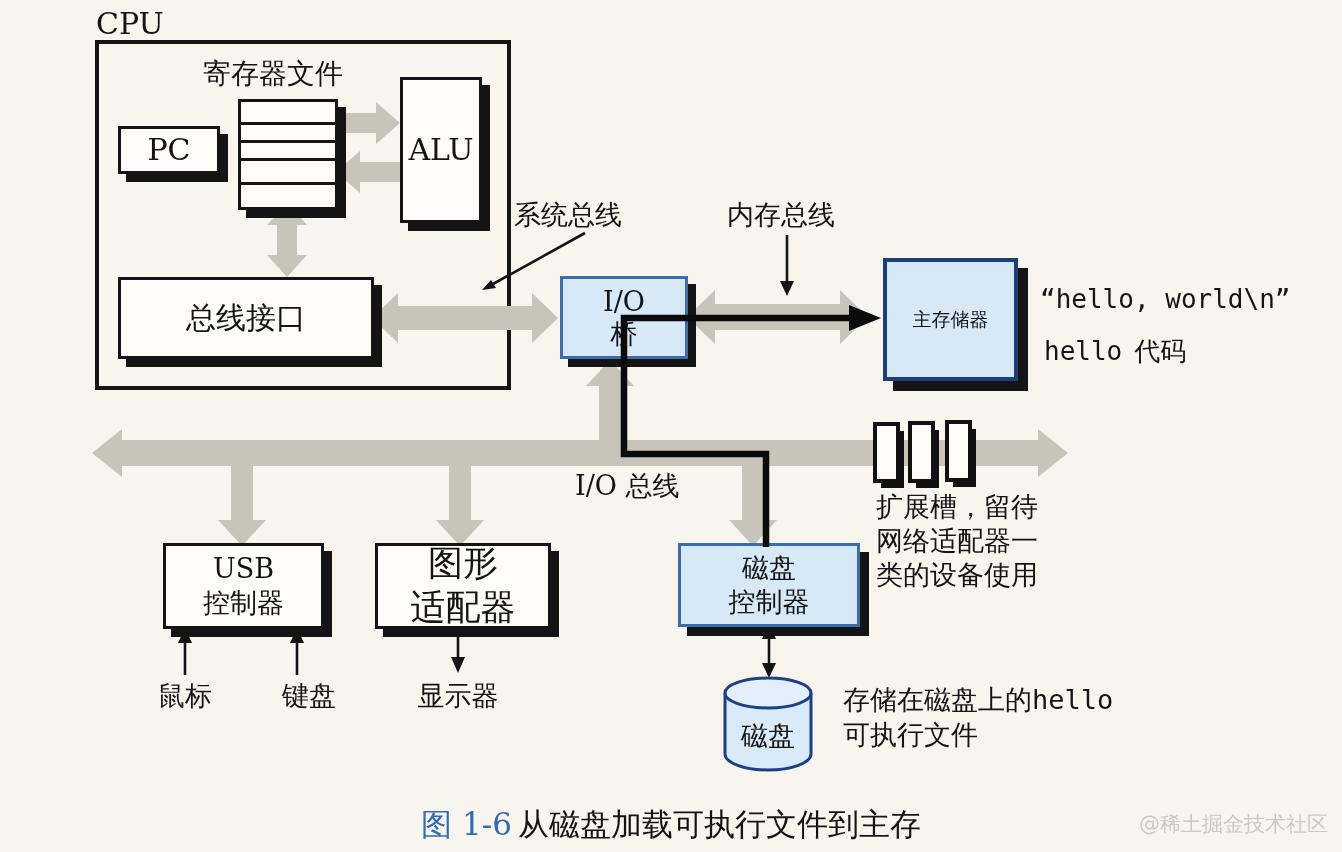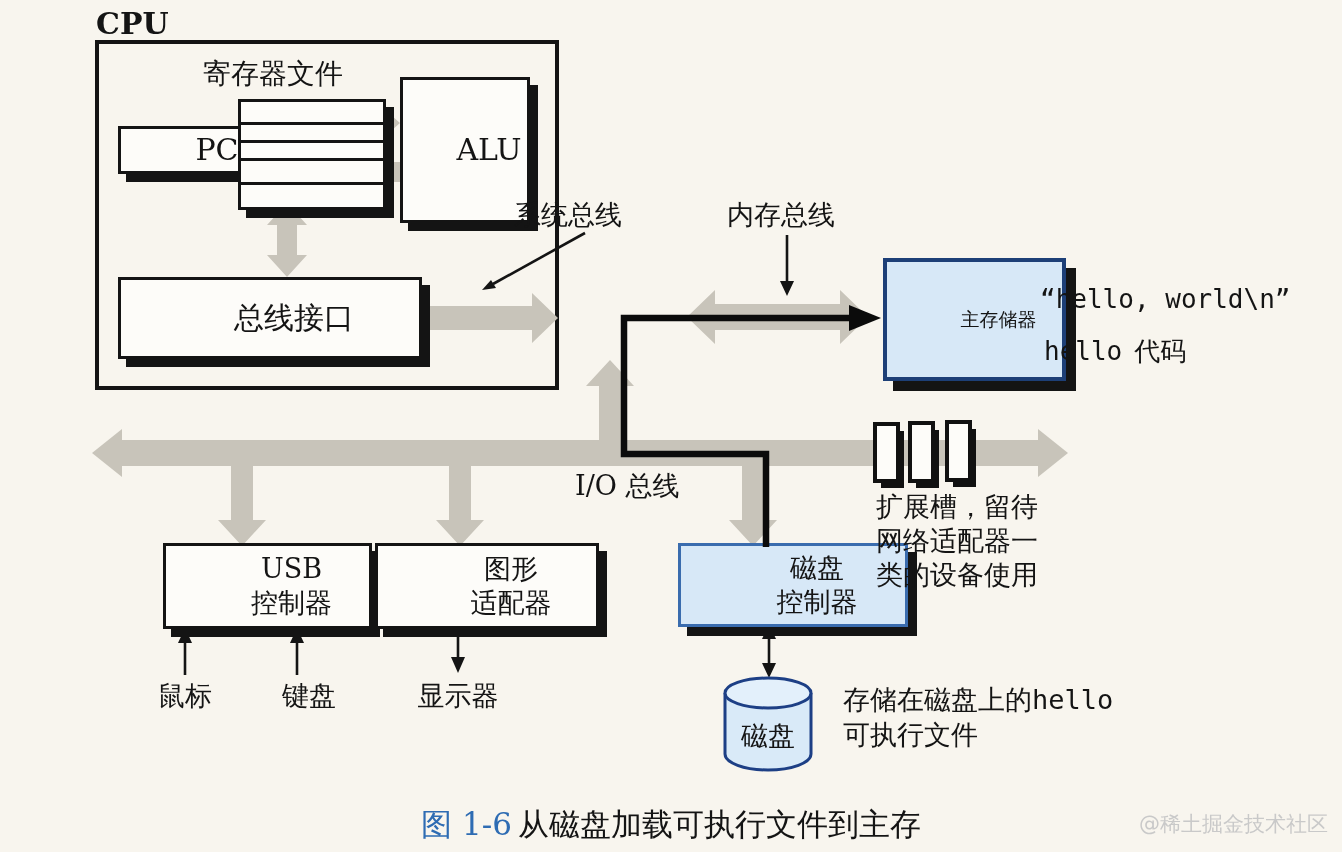--- a/index.html
+++ b/index.html
@@ -24,21 +24,21 @@
   #loadpath-layer{z-index:6;pointer-events:none;}
   .garrow{fill:var(--arrow-gray);}
   .thin{stroke:var(--ink);stroke-width:2.6;fill:none;}
   .head{fill:var(--ink);}
   .slot-shadow{fill:#111;}
   .slot{fill:#fdfcf9;stroke:#111;stroke-width:4;}
   .box{
     position:absolute;z-index:4;background:#fdfcf9;
     border:3px solid var(--ink);box-shadow:8px 8px 0 var(--ink);
     display:flex;flex-direction:column;align-items:center;justify-content:center;
-    text-align:center;line-height:1.15;padding-left:48px;
+    text-align:center;line-height:1.15;
   }
   .blue{background:var(--box-blue-fill);border-color:var(--blue-border);}
   .outline-only{background:transparent;border:4px solid var(--ink);box-shadow:none;z-index:1;}
   .lbl{position:absolute;z-index:5;white-space:nowrap;color:var(--ink);}
   .mono{font-family:"DejaVu Sans Mono","Liberation Mono",monospace;}
   .rf-line{position:absolute;left:0;right:0;height:3px;background:var(--ink);}
   .cap-row{position:absolute;z-index:5;left:0;right:0;top:804px;display:flex;justify-content:center;gap:6px;font-size:31px;}
   .cap-tag{color:var(--caption-blue);}
   .watermark{position:absolute;z-index:5;right:14px;top:810px;font-size:21px;color:var(--watermark-gray);font-family:"DejaVu Sans","Liberation Sans",sans-serif;}
 </style>
@@ -98,21 +98,21 @@
       <line class="thin" x1="458" y1="627" x2="458" y2="659"></line>
       <polygon class="head" points="451,657 465,657 458,673"></polygon>
     </g>
     <g>
       <line class="thin" x1="769" y1="637" x2="769" y2="665"></line>
       <polygon class="head" points="762,639 776,639 769,624"></polygon>
       <polygon class="head" points="762,663 776,663 769,678"></polygon>
     </g>
   </svg>
 
-  <div class="lbl" style="left:96px;top:6px;font-size:30px;font-weight:bold;">CPU</div>
+  <div class="lbl" style="left:96px;top:6px;font-size:30px;">CPU</div>
   <div class="lbl" style="left:203px;top:55px;font-size:28px;">寄存器文件</div>
 
   <div class="box" style="left:118px;top:126px;width:96px;height:42px;font-size:30px;">
     <span>PC</span>
   </div>
 
   <div class="box" style="left:238px;top:99px;width:94px;height:105px;">
     <div class="rf-line" style="top:20px;"></div>
     <div class="rf-line" style="top:38px;"></div>
     <div class="rf-line" style="top:56px;"></div>
@@ -124,35 +124,39 @@
   </div>
 
   <div class="box" style="left:118px;top:277px;width:250px;height:76px;font-size:30px;">
     <span>总线接口</span>
   </div>
 
   <div class="lbl" style="left:514px;top:197px;font-size:27px;">系统总线</div>
   <div class="lbl" style="left:727px;top:197px;font-size:27px;">内存总线</div>
   <div class="lbl" style="left:575px;top:468px;font-size:27px;">I/O 总线</div>
 
+  <div class="box blue" style="left:560px;top:276px;width:122px;height:77px;font-size:27px;line-height:1.15;">
+    <span>I/O</span>
+    <span>桥</span>
+  </div>
 
   <div class="box blue" style="left:883px;top:258px;width:127px;height:115px;font-size:19px;border-width:4px;border-color:var(--memory-border);box-shadow:10px 10px 0 var(--ink);justify-content:center;">
     <span>主存储器</span>
   </div>
 
   <div class="lbl mono" style="left:1040px;top:284px;font-size:26px;">“hello, world\n”</div>
   <div class="lbl" style="left:1044px;top:334px;font-size:26px;">
     <span class="mono">hello</span><span style="margin-left:12px;">代码</span>
   </div>
 
   <div class="box" style="left:163px;top:543px;width:155px;height:80px;font-size:27px;line-height:1.25;">
     <span>USB</span>
     <span>控制器</span>
   </div>
-  <div class="box" style="left:375px;top:543px;width:170px;height:80px;font-size:27px;line-height:1.25;">
+  <div class="box" style="left:375px;top:543px;width:170px;height:80px;font-size:35px;line-height:1.25;">
     <span>图形</span>
     <span>适配器</span>
   </div>
   <div class="box blue" style="left:678px;top:543px;width:176px;height:78px;font-size:27px;line-height:1.25;box-shadow:9px 9px 0 var(--ink);">
     <span>磁盘</span>
     <span>控制器</span>
   </div>
 
   <div class="lbl" style="left:876px;top:490px;font-size:27px;line-height:1.25;white-space:normal;width:210px;">
     <div>扩展槽，留待</div>

